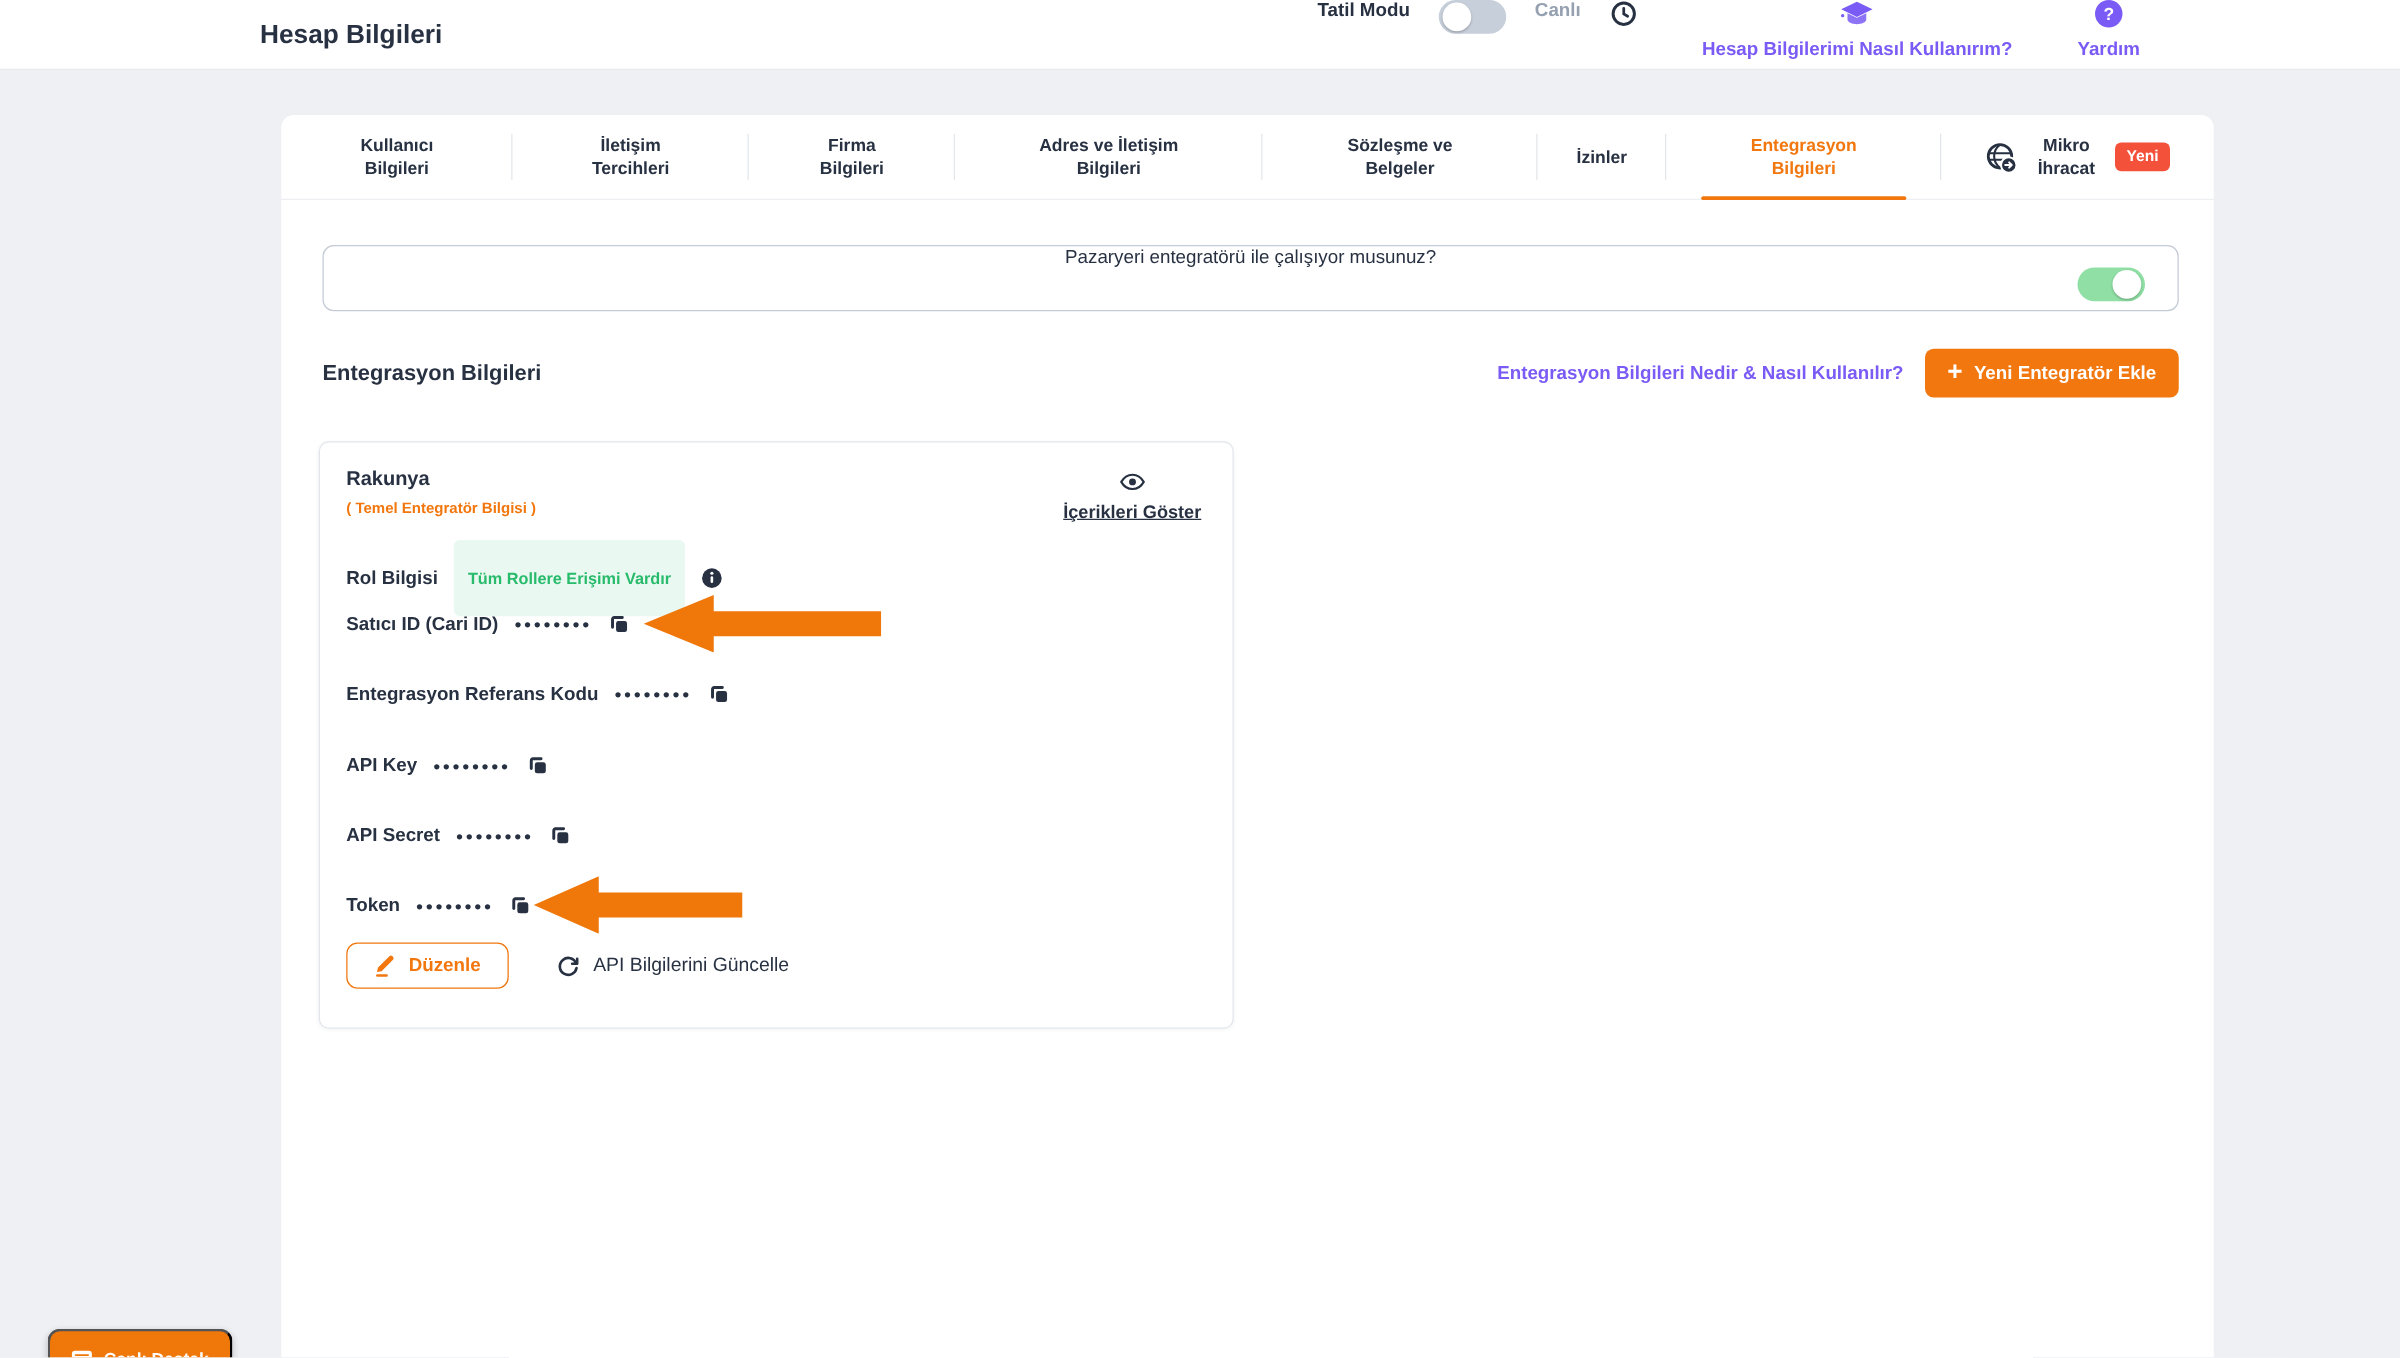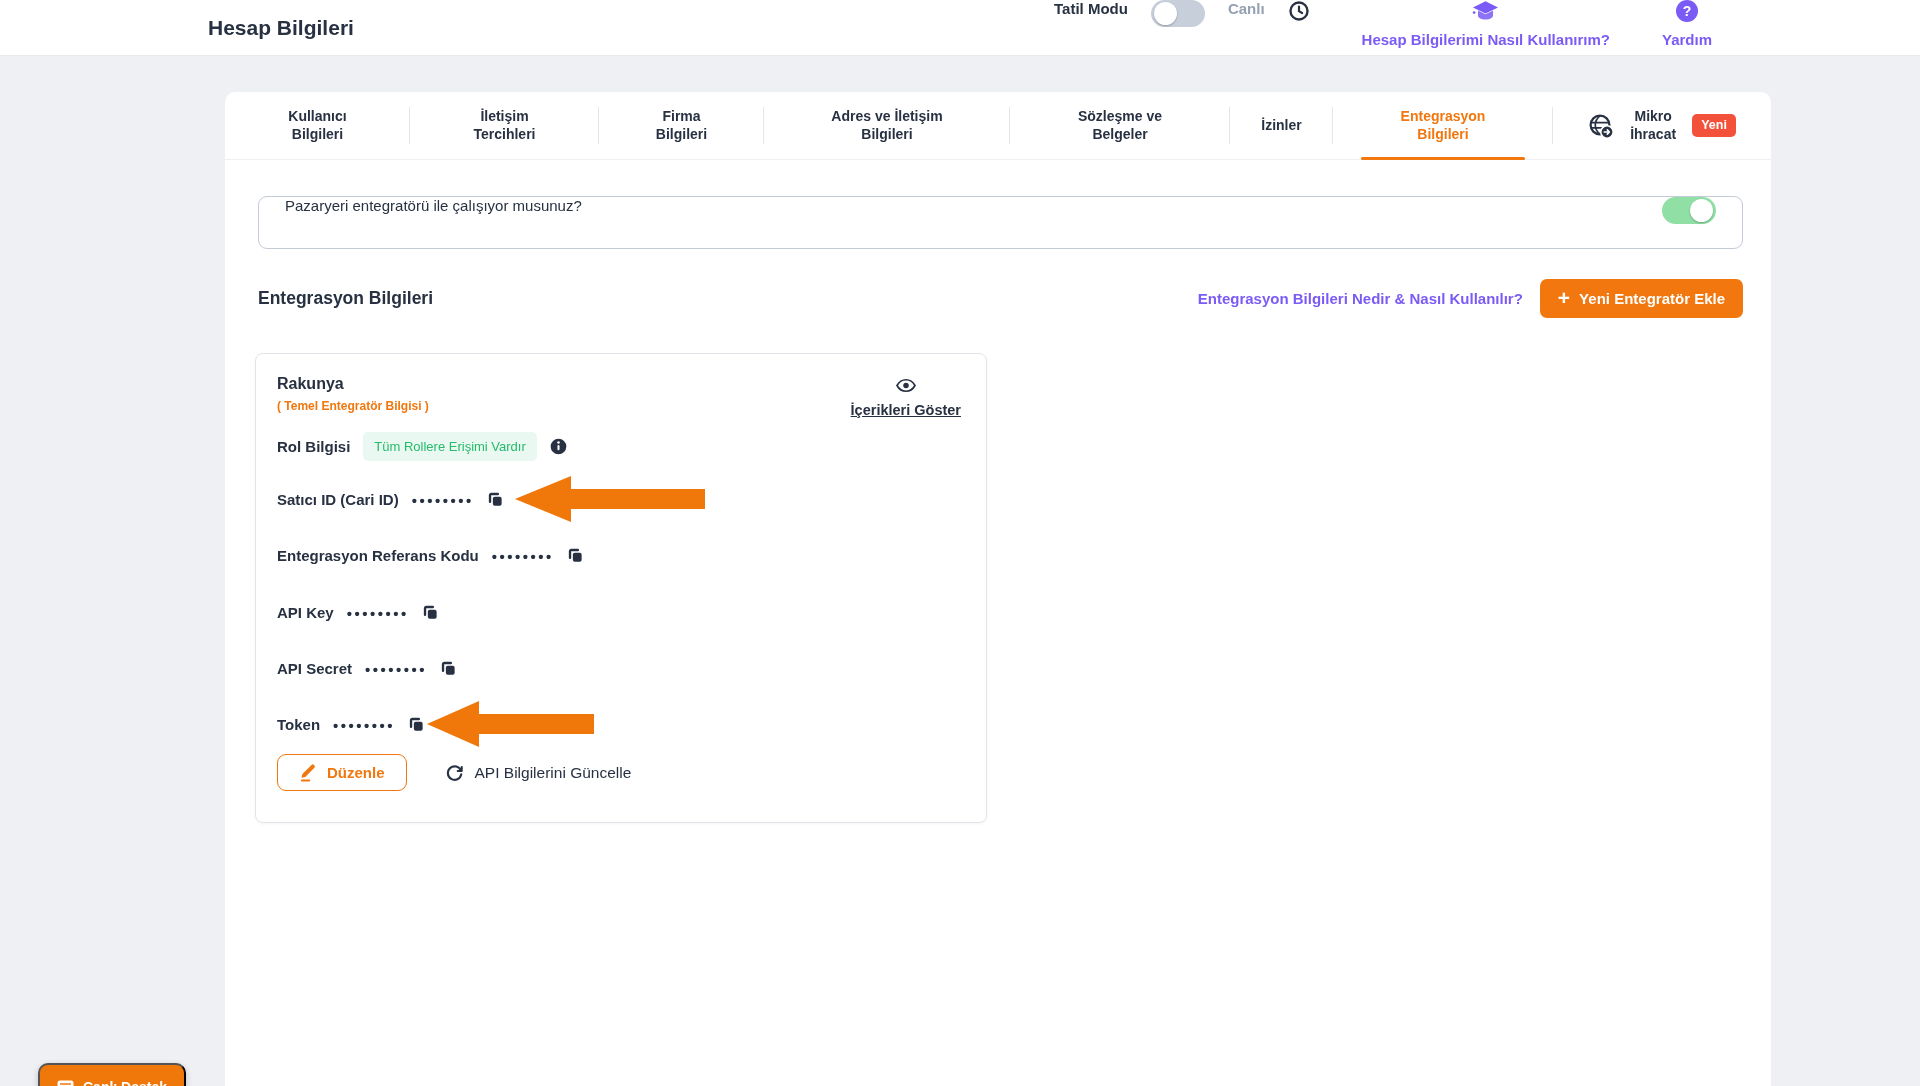--- a/index.html
+++ b/index.html
@@ -38,21 +38,21 @@
   .tab:nth-child(7){width:220px;} .tab:nth-child(8){width:218px;}
   .tab:nth-child(1) .tab-label{max-width:72px;} .tab:nth-child(2) .tab-label{max-width:72px;}
   .tab:nth-child(3) .tab-label{max-width:62px;} .tab:nth-child(4) .tab-label{max-width:132px;}
   .tab:nth-child(5) .tab-label{max-width:98px;} .tab:nth-child(7) .tab-label{max-width:104px;}
   .tab:nth-child(8) .tab-label{max-width:58px;}
   .tab-inner { display:flex; align-items:center; gap:10px; }
   .badge-yeni { background:#F4513B; color:#fff; font-size:12.5px; font-weight:bold; padding:4px 9px; border-radius:5px; }
 
   
   .question-box { position:absolute; left:33px; right:28px; top:104px; height:53px; border:1px solid #C3CBD6;
-                  border-radius:9px; display:flex; align-items:flex-start; padding:0 26px; }
+                  border-radius:9px; display:flex; align-items:center; padding:0 26px;flex-direction:column; }
   .question-text { font-size:15px; font-weight:500; }
   .question-box .switch { margin-left:auto; }
 
   
   .section-row { position:absolute; left:33px; right:28px; top:186px; height:40px; display:flex; align-items:center; }
   .section-title { font-size:17.5px; font-weight:bold; }
   .section-info-link { margin-left:auto; color:#7B5BF5; font-size:15px; font-weight:bold; cursor:pointer;padding-left:44px; }
   .btn-orange { margin-left:17px; display:flex; align-items:center; gap:9px; background:#F1770E; color:#fff;
                 border:none; border-radius:7px; height:39px; padding:0 18px; font-family:inherit;
                 font-size:15px; font-weight:bold; cursor:pointer; }
@@ -60,21 +60,21 @@
 
   
   .card { position:absolute; left:30px; top:261px; width:732px; height:470px; background:#fff;
           border:1px solid #E2E6EB; border-radius:8px; box-shadow:0 1px 3px rgba(39,49,66,.05); }
   .card-name { position:absolute; left:21px; top:21px; font-size:16px; font-weight:bold; }
   .card-subtitle { position:absolute; left:21px; top:45px; font-size:12px; font-weight:bold; color:#F1770E; }
   .show-contents { position:absolute; right:25px; top:24px; display:flex; align-items:center; gap:9px; cursor:pointer;flex-direction:column; }
   .show-contents span { font-size:14.5px; font-weight:bold; text-decoration:underline; }
   .role-row { position:absolute; left:21px; top:78px; display:flex; align-items:center; gap:13px; }
   .role-label { font-size:15px; font-weight:bold; }
-  .role-badge { background:#E9F8F0; color:#27BB6B; font-size:13px; font-weight:normal; padding:7px 11px; border-radius:5px; }
+  .role-badge { background:#E9F8F0; color:#27BB6B; font-size:13px; font-weight:bold; padding:23px 11px; border-radius:5px; }
   .field-row { position:absolute; left:21px; height:24px; display:flex; align-items:center; gap:13px; }
   .field-label { font-size:15px; font-weight:bold; }
   .field-dots { font-size:15px; font-weight:bold; letter-spacing:2.5px; line-height:1; transform:translateY(1px); }
   .copy-btn { display:flex; align-items:center; cursor:pointer; }
   .annot-arrow { position:absolute; z-index:3; pointer-events:none; }
   .card-actions { position:absolute; left:21px; top:400px; display:flex; align-items:center; }
   .btn-edit { display:flex; align-items:center; gap:10px; background:#fff; border:1px solid #F1770E; color:#F1770E;
               border-radius:9px; height:37px; padding:0 21px; font-family:inherit; font-size:15px; font-weight:bold; cursor:pointer; }
   .btn-update { display:flex; align-items:center; gap:11px; background:none; border:none; font-family:inherit;
                 font-size:15.5px; font-weight:normal; color:#273142; margin-left:38px; cursor:pointer; }

